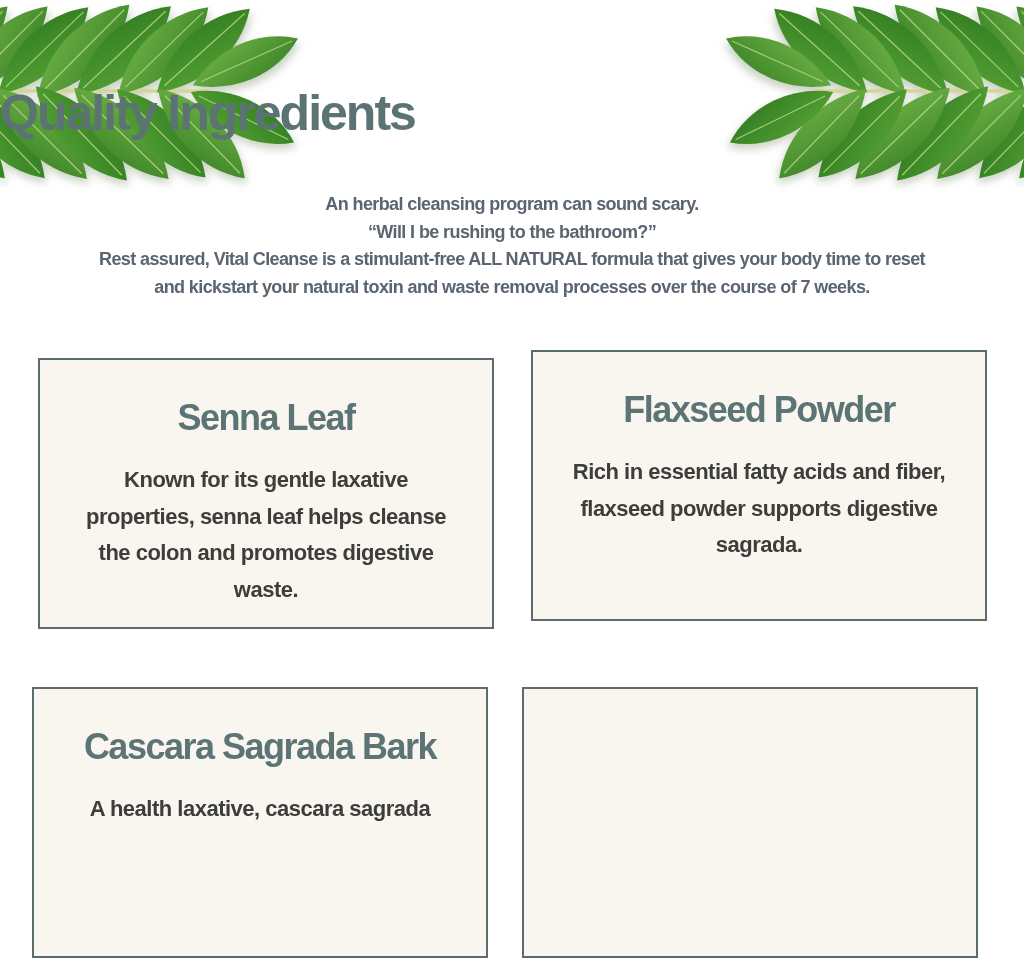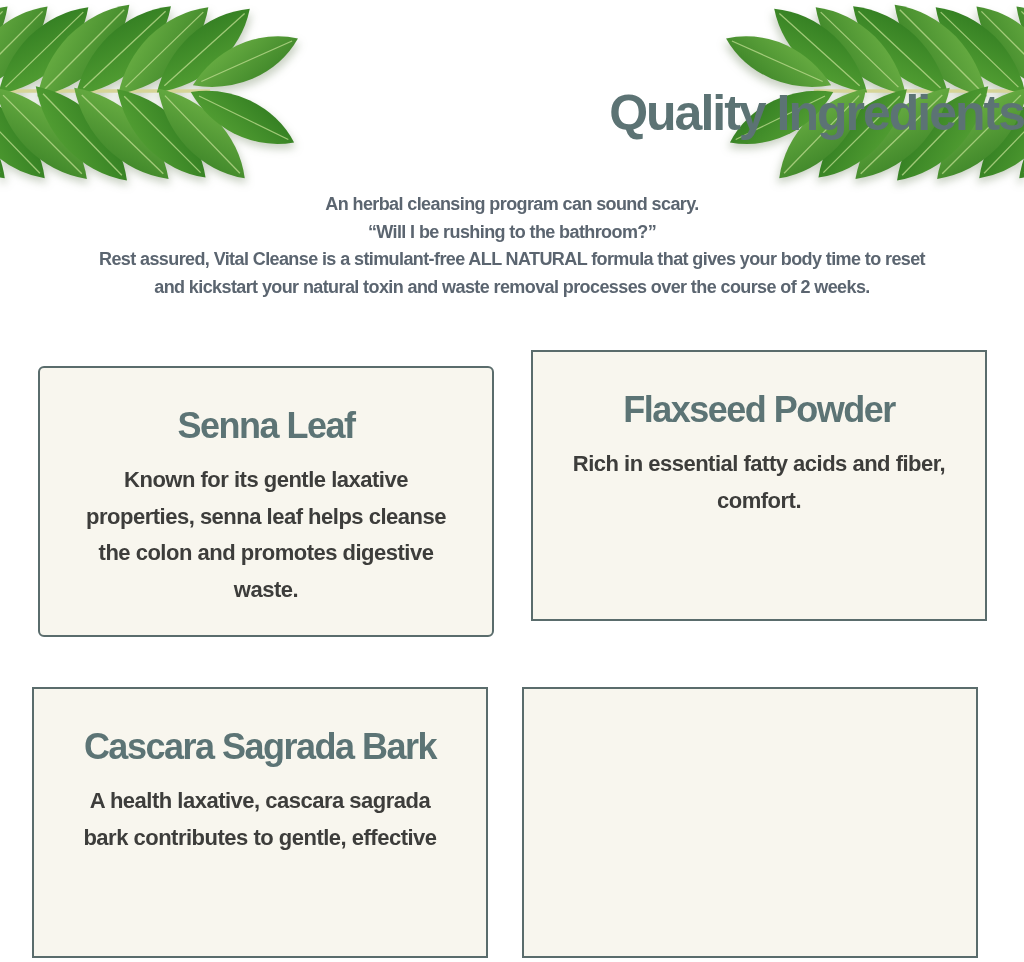--- a/index.html
+++ b/index.html
@@ -17,21 +17,21 @@
   .leaf svg { filter: drop-shadow(2px 5px 4px rgba(60,90,40,0.28)); }
   .leaf-left  { left: -2px; top: -4px; }
   .leaf-right { right: -2px; top: -4px; transform: scaleX(-1); }
 
   
   .page-title {
     position: absolute;
     top: 84px; left: 0;
     width: 100%;
     margin: 0;
-    text-align: right;
+    text-align: left;
     font-size: 50px;
     font-weight: 700;
     letter-spacing: -2px;
     color: #5c7374;
     z-index: 2;
   }
 
   
   .intro {
     position: absolute;
@@ -53,34 +53,34 @@
     position: absolute;
     box-sizing: border-box;
     width: 456px;
     height: 271px;
     background: #f8f6ee;
     border: 2px solid #5a6c6c;
     padding-top: 38px;
     text-align: center;
     z-index: 2;
   }
-  .card-1 { left: 38px;  top: 366px; border-radius: 6px; }
+  .card-1 { left: 38px;  top: 358px; }
   .card-2 { left: 531px; top: 350px; }
   .card-3 { left: 32px;  top: 687px; }
   .card-4 { left: 522px; top: 687px; }
 
   .card-title {
     margin: 0;
     font-size: 36px;
     font-weight: 700;
     letter-spacing: -1.5px;
     line-height: 40px;
     color: #5c7475;
   }
-  .card-body { margin-top: 16px; padding: 0 2px; }
+  .card-body { margin-top: 24px; padding: 0 2px; }
   .card-line {
     font-size: 22px;
     font-weight: 700;
     letter-spacing: -0.5px;
     line-height: 36.5px;
     color: #3d3d3b;
   }
 </style>
 </head>
 <body>
@@ -182,45 +182,45 @@
         <use href="#leafbranch"></use>
       </svg>
   </div>
 
   <h1 class="page-title">Quality Ingredients</h1>
 
   <div class="intro">
     <div class="intro-line">An herbal cleansing program can sound scary.</div>
     <div class="intro-line">“Will I be rushing to the bathroom?”</div>
     <div class="intro-line">Rest assured, Vital Cleanse is a stimulant-free ALL NATURAL formula that gives your body time to reset</div>
-    <div class="intro-line">and kickstart your natural toxin and waste removal processes over the course of 2 weeks.</div>
+    <div class="intro-line">and kickstart your natural toxin and waste removal processes over the course of 7 weeks.</div>
   </div>
 
   <div class="card card-1">
     <h2 class="card-title">Senna Leaf</h2>
     <div class="card-body">
       <div class="card-line">Known for its gentle laxative</div>
       <div class="card-line">properties, senna leaf helps cleanse</div>
       <div class="card-line">the colon and promotes digestive</div>
       <div class="card-line">waste.</div>
     </div>
   </div>
 
   <div class="card card-2">
     <h2 class="card-title">Flaxseed Powder</h2>
     <div class="card-body">
       <div class="card-line">Rich in essential fatty acids and fiber,</div>
-      <div class="card-line">comfort.</div>
+      <div class="card-line">flaxseed powder supports digestive</div>
+      <div class="card-line">sagrada.</div>
     </div>
   </div>
 
   <div class="card card-3">
     <h2 class="card-title">Cascara Sagrada Bark</h2>
     <div class="card-body">
       <div class="card-line">A health laxative, cascara sagrada</div>
-      <div class="card-line">bark contributes to gentle, effective</div>
     </div>
   </div>
 
   <div class="card card-4">
   </div>
 
 </div>
 
 </body></html>

